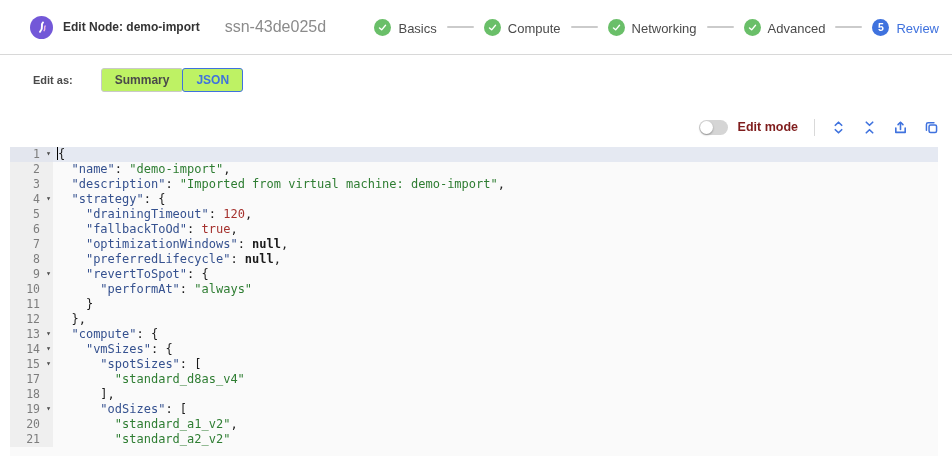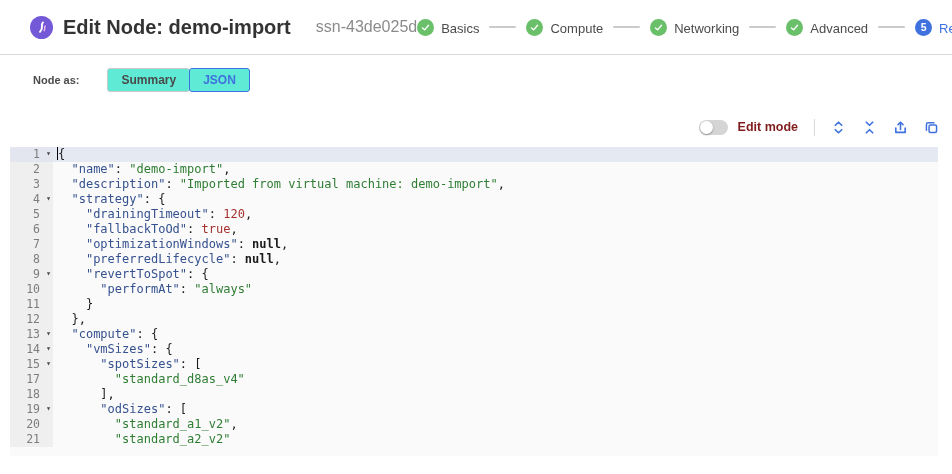--- a/index.html
+++ b/index.html
@@ -15,40 +15,40 @@
     display:flex; align-items:center;
     height:55px; padding:0 13px 0 30px;
     border-bottom:1px solid #d8d8d8;
     background:#fff;
   }
   .logo {
     width:23px; height:23px; border-radius:50%;
     background:var(--logo-purple,#7358d8);
     flex:none; display:flex; align-items:center; justify-content:center;
   }
-  .title { font-size:20px; font-weight:bold; color:#333; margin-left:10px; white-space:nowrap; }
+  .title { font-size:12px; font-weight:bold; color:#333; margin-left:10px; white-space:nowrap; }
   .subtitle { font-size:16px; color:#8b8b8b; margin-left:25px; white-space:nowrap; }
   .stepper { margin-left:auto; display:flex; align-items:center; }
   .step { display:flex; align-items:flex-end; cursor:pointer; }
   .step-icon {
     width:17px; height:17px; border-radius:50%; flex:none;
     display:flex; align-items:center; justify-content:center;
   }
   .step-icon.done { background:var(--step-green,#6abf69); }
   .step-icon.num  { background:var(--accent-blue,#3f72de); color:#fff; font-size:10.5px; font-weight:bold; }
   .step-label { font-size:13px; color:#4b4b4b; margin-left:7px; white-space:nowrap; }
   .step.current .step-label { color:var(--accent-blue,#3f72de); }
   .connector { width:27px; height:2px; border-radius:1px; background:#cbcbcb; margin:0 10px; flex:none; }
   
   .viewbar { display:flex; align-items:center; padding:14px 0 0 33px; height:36px; }
   .view-label { font-size:11px; font-weight:bold; color:#4a4a4a; margin-right:28px; }
   .seg-btn {
     font-family:"Liberation Sans",sans-serif;
     font-size:12px; font-weight:bold; color:#4a4a4a;
-    background:#5eead4; border:1px solid #c9c9c9; border-radius:3px;
+    background:#bef264; border:1px solid #c9c9c9; border-radius:3px;
     padding:4px 13px; margin-left:-1px; cursor:pointer; position:relative;
   }
   .seg-btn:first-of-type { margin-left:0; }
   .seg-btn.selected { border-color:var(--accent-blue,#3f72de); color:var(--accent-blue,#3f72de); z-index:1; }
   
   .editbar { display:flex; align-items:center; justify-content:flex-end; margin-top:26px; height:20px; padding-right:13px; }
   .toggle { width:29px; height:15px; border-radius:8px; background:#d5d5d5; position:relative; cursor:pointer; flex:none; }
   .toggle .knob {
     position:absolute; left:1px; top:1px; width:13px; height:13px; border-radius:50%;
     background:#fff; box-shadow:0 1px 2px rgba(0,0,0,.35);
@@ -132,21 +132,21 @@
       </span>
       <span class="connector"></span>
       <span class="step current">
         <span class="step-icon num">5</span>
         <span class="step-label">Review</span>
       </span>
     </span>
 </div>
 
 <div class="viewbar">
-  <span class="view-label">Node as:</span>
+  <span class="view-label">Edit as:</span>
   <span id="view-seg"><button class="seg-btn">Summary</button><button class="seg-btn selected">JSON</button></span>
 </div>
 
 <div class="editbar">
   <span class="toggle">
     <span class="knob"></span>
   </span>
   <span class="edit-label">Edit mode</span>
   <span class="vdiv"></span>
   <span class="icon-btn">

